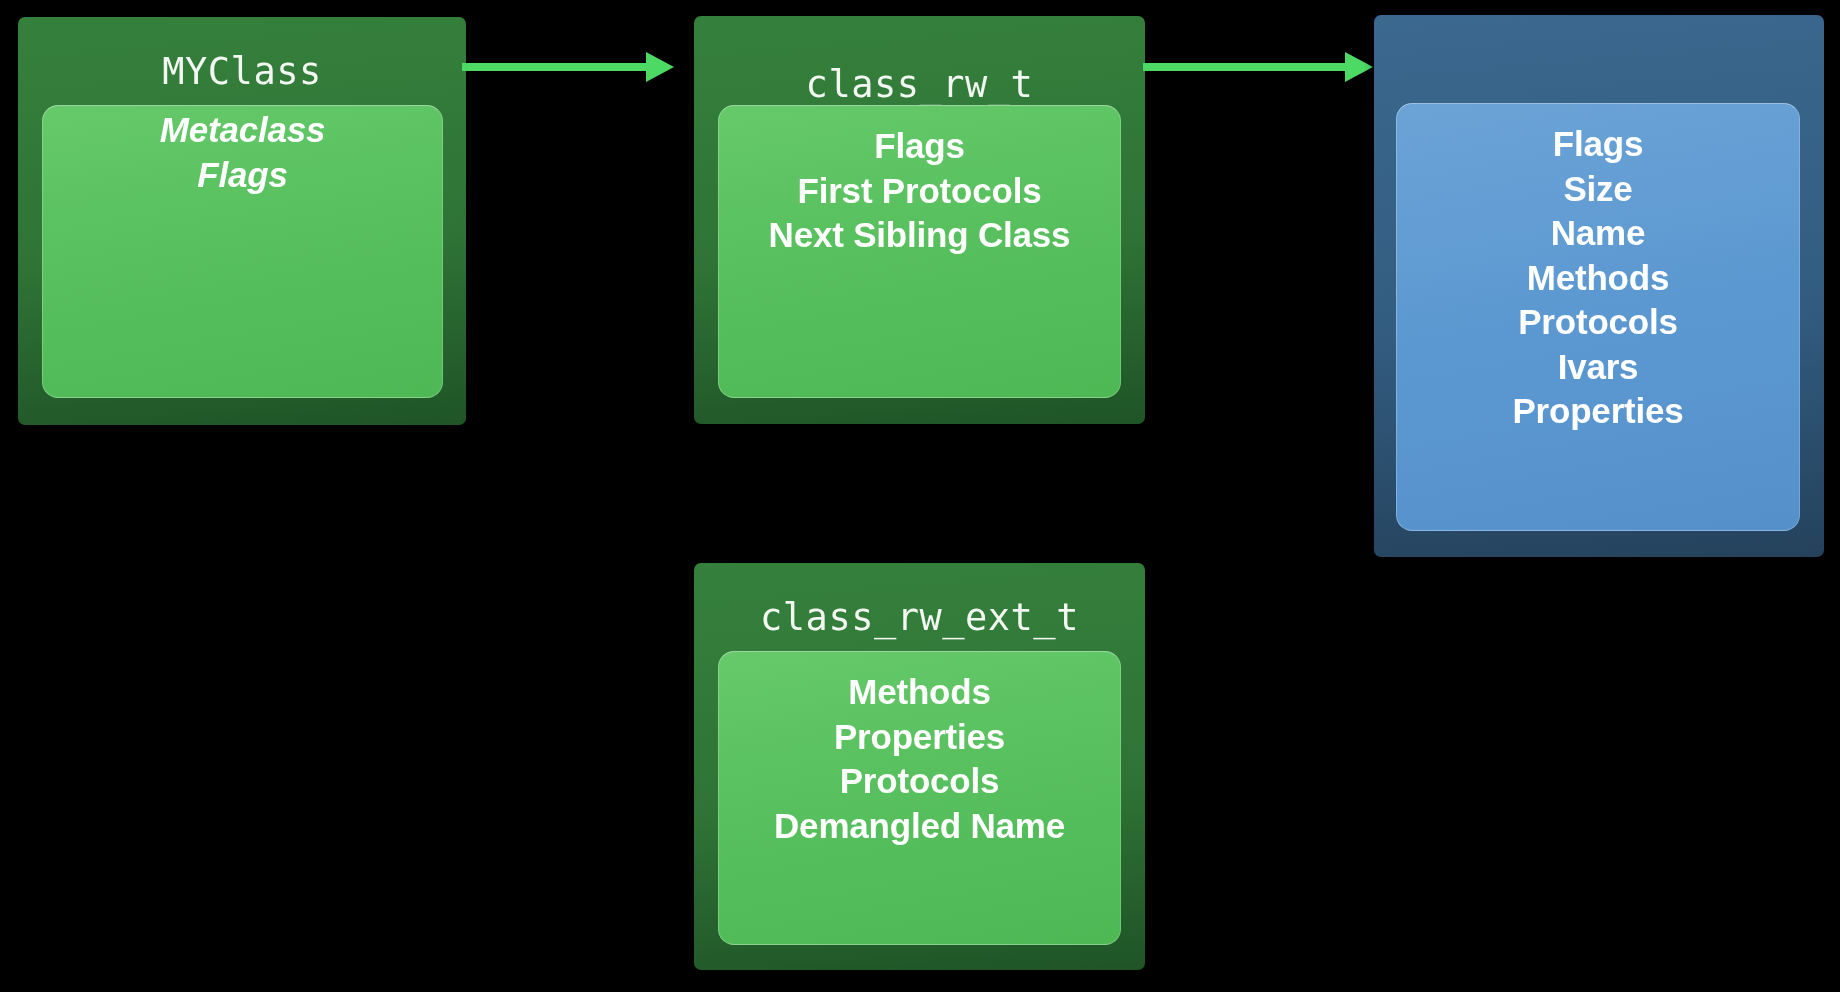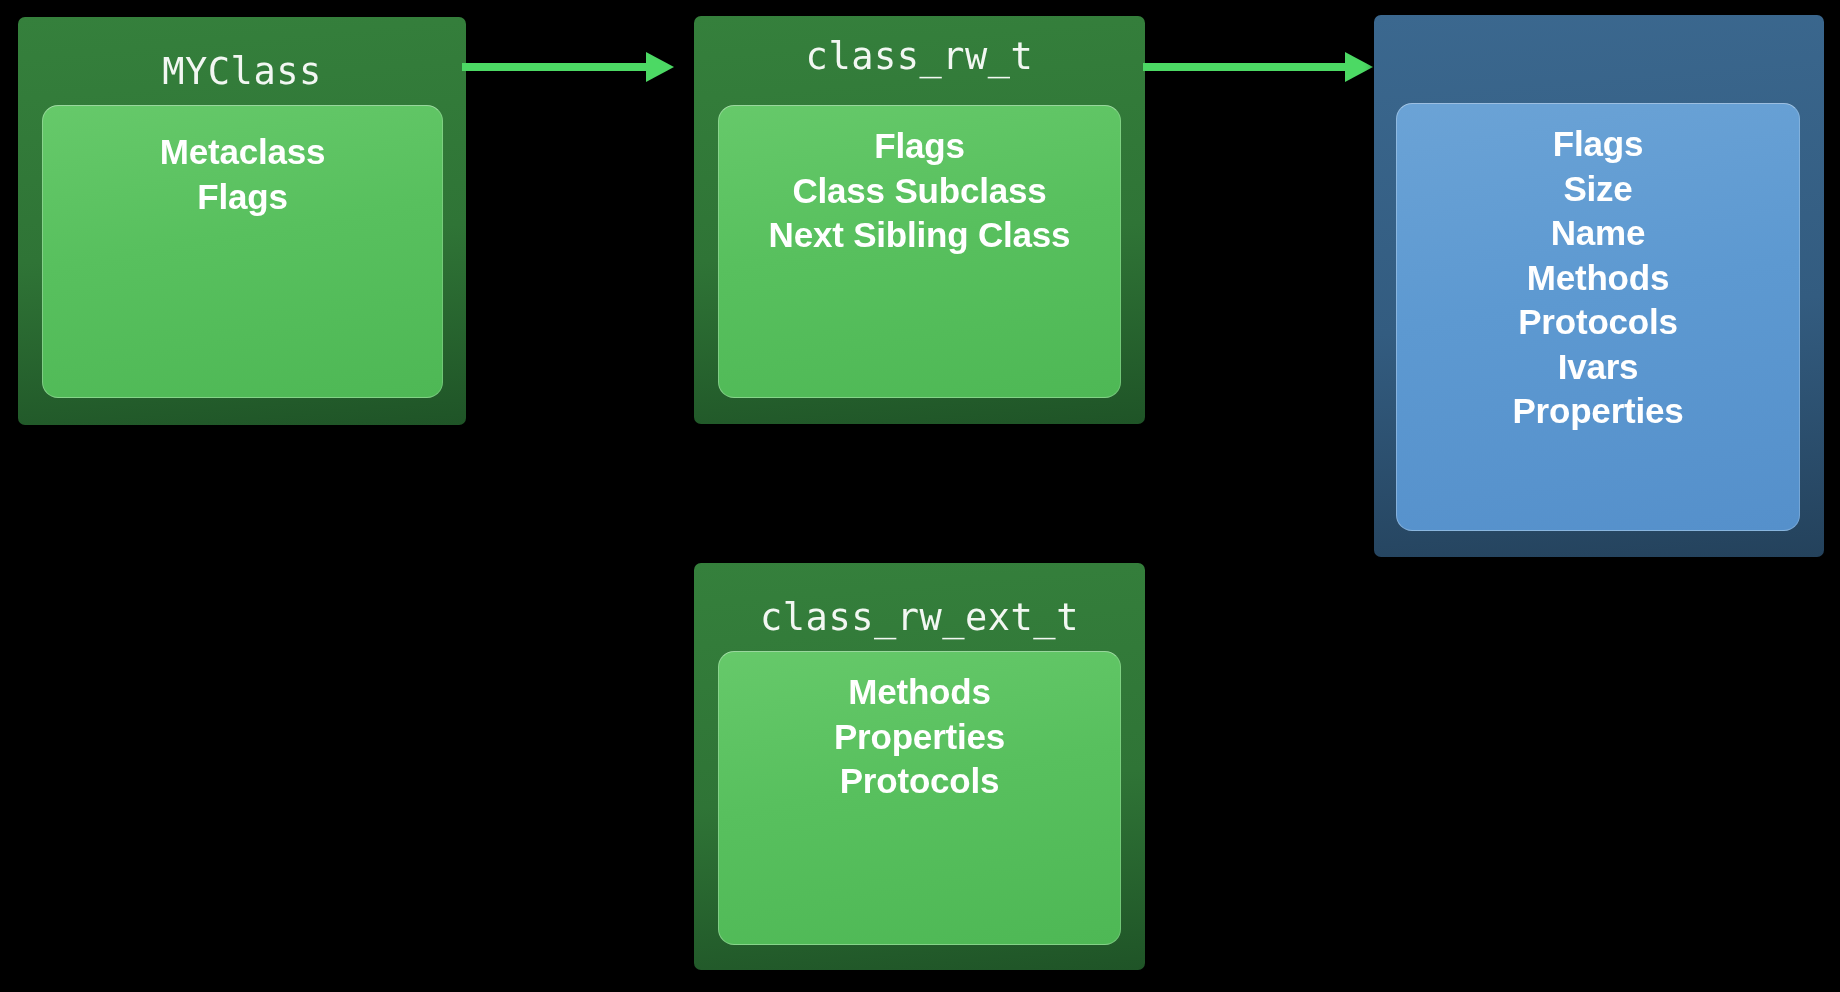--- a/index.html
+++ b/index.html
@@ -89,38 +89,38 @@
   .arrow { position: absolute; }
   .arrow svg { display: block; }
 </style>
 </head>
 <body>
 
 <div id="canvas">
 
   <div class="struct-card green" style="left:18px; top:17px; width:448px; height:408px;">
     <div class="struct-title" style="top:33px;">MYClass</div>
-    <div class="field-panel green" style="left:24px; top:88px; width:401px; height:293px; padding-top:24px;">
+    <div class="field-panel green" style="left:24px; top:88px; width:401px; height:293px; padding-top:2px;font-style:italic;">
       <div class="field-row">Metaclass</div>
       <div class="field-row">Flags</div>
     </div>
   </div>
 
   <div class="arrow" style="left:462px; top:50px; width:214px; height:34px;">
     <svg width="214" height="34" viewBox="0 0 214 34" xmlns="http://www.w3.org/2000/svg">
       <line x1="0" y1="17" x2="188" y2="17" stroke="#4cd964" stroke-width="8"></line>
       <polygon points="184,2 212,17 184,32" fill="#4cd964"></polygon>
     </svg>
   </div>
 
   <div class="struct-card green" style="left:694px; top:16px; width:451px; height:408px;">
-    <div class="struct-title" style="top:19px;">class_rw_t</div>
+    <div class="struct-title" style="top:47px;">class_rw_t</div>
     <div class="field-panel green" style="left:24px; top:89px; width:403px; height:293px; padding-top:18px;">
       <div class="field-row">Flags</div>
-      <div class="field-row">Class Subclass</div>
+      <div class="field-row">First Protocols</div>
       <div class="field-row">Next Sibling Class</div>
     </div>
   </div>
 
   <div class="arrow" style="left:1143px; top:50px; width:232px; height:34px;">
     <svg width="232" height="34" viewBox="0 0 232 34" xmlns="http://www.w3.org/2000/svg">
       <line x1="0" y1="17" x2="206" y2="17" stroke="#4cd964" stroke-width="8"></line>
       <polygon points="202,2 230,17 202,32" fill="#4cd964"></polygon>
     </svg>
   </div>
@@ -136,16 +136,17 @@
       <div class="field-row">Properties</div>
     </div>
   </div>
 
   <div class="struct-card green" style="left:694px; top:563px; width:451px; height:407px;">
     <div class="struct-title" style="top:33px;">class_rw_ext_t</div>
     <div class="field-panel green" style="left:24px; top:88px; width:403px; height:294px; padding-top:18px;">
       <div class="field-row">Methods</div>
       <div class="field-row">Properties</div>
       <div class="field-row">Protocols</div>
+      <div class="field-row">Demangled Name</div>
     </div>
   </div>
 
 </div>
 
 </body></html>

